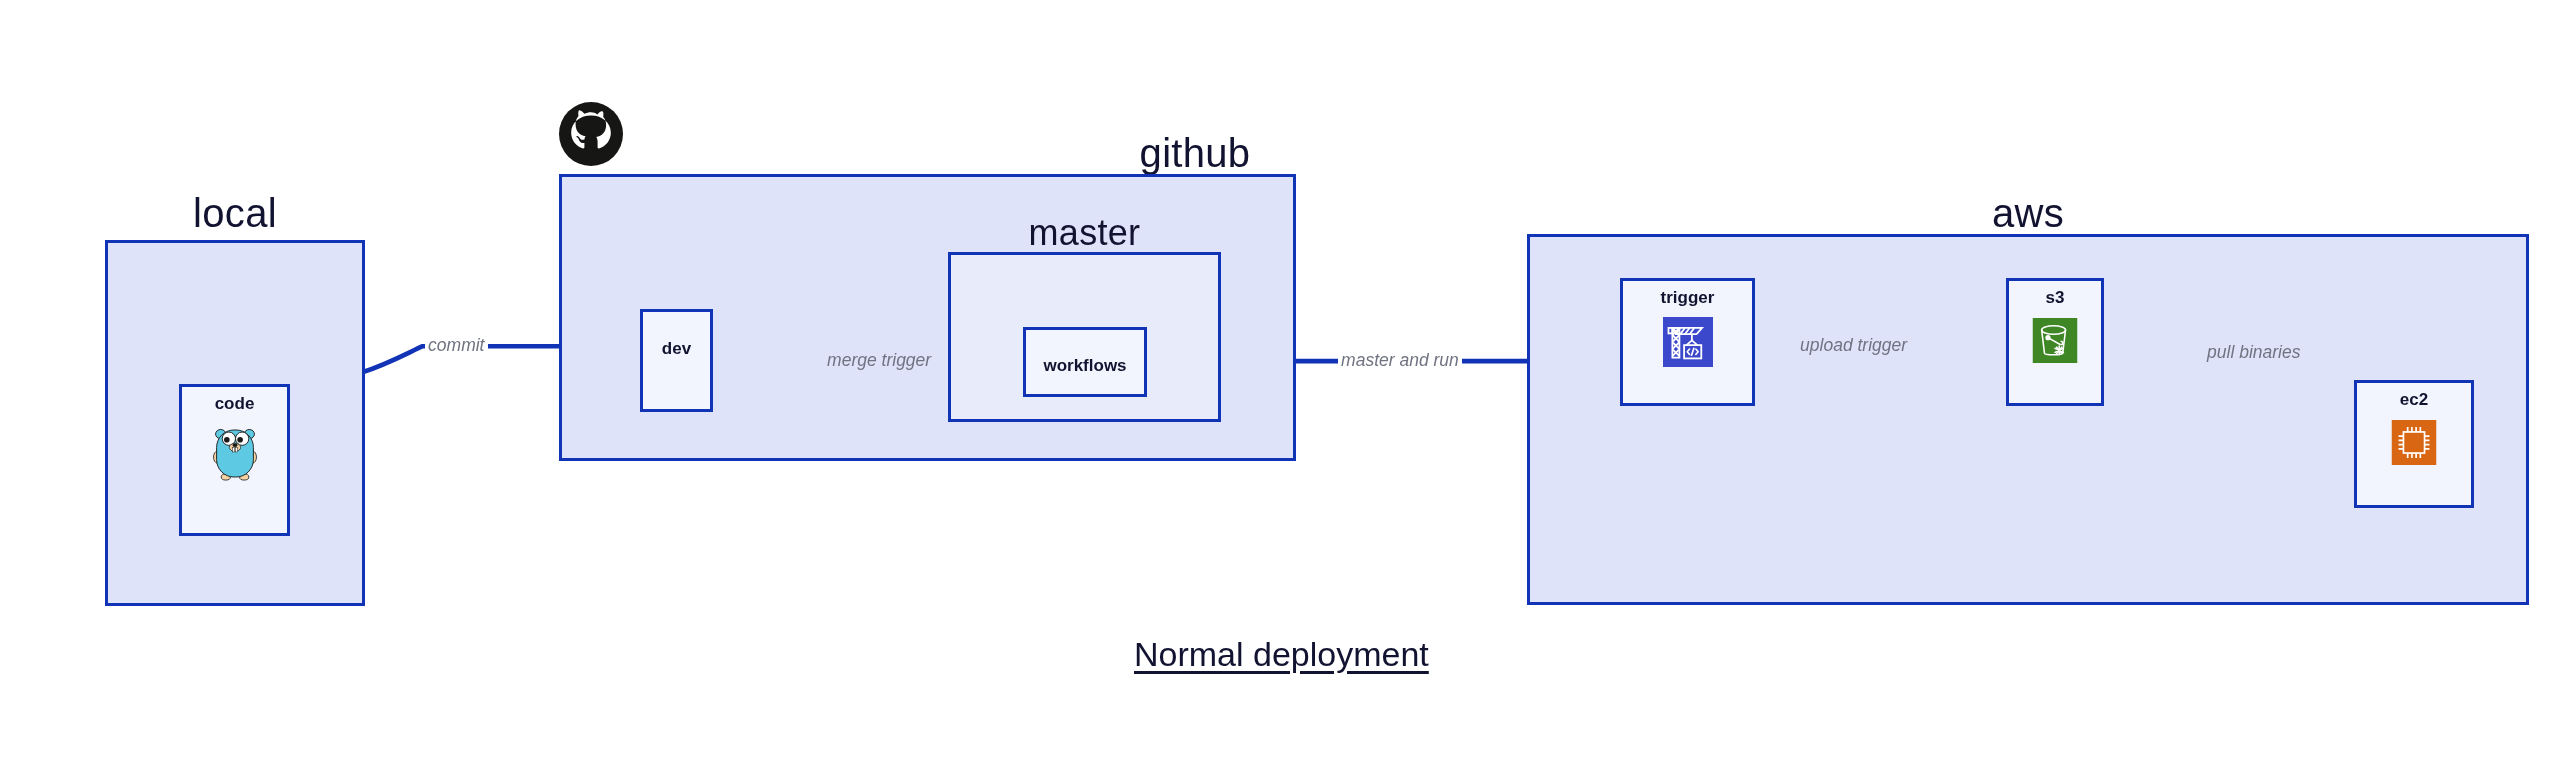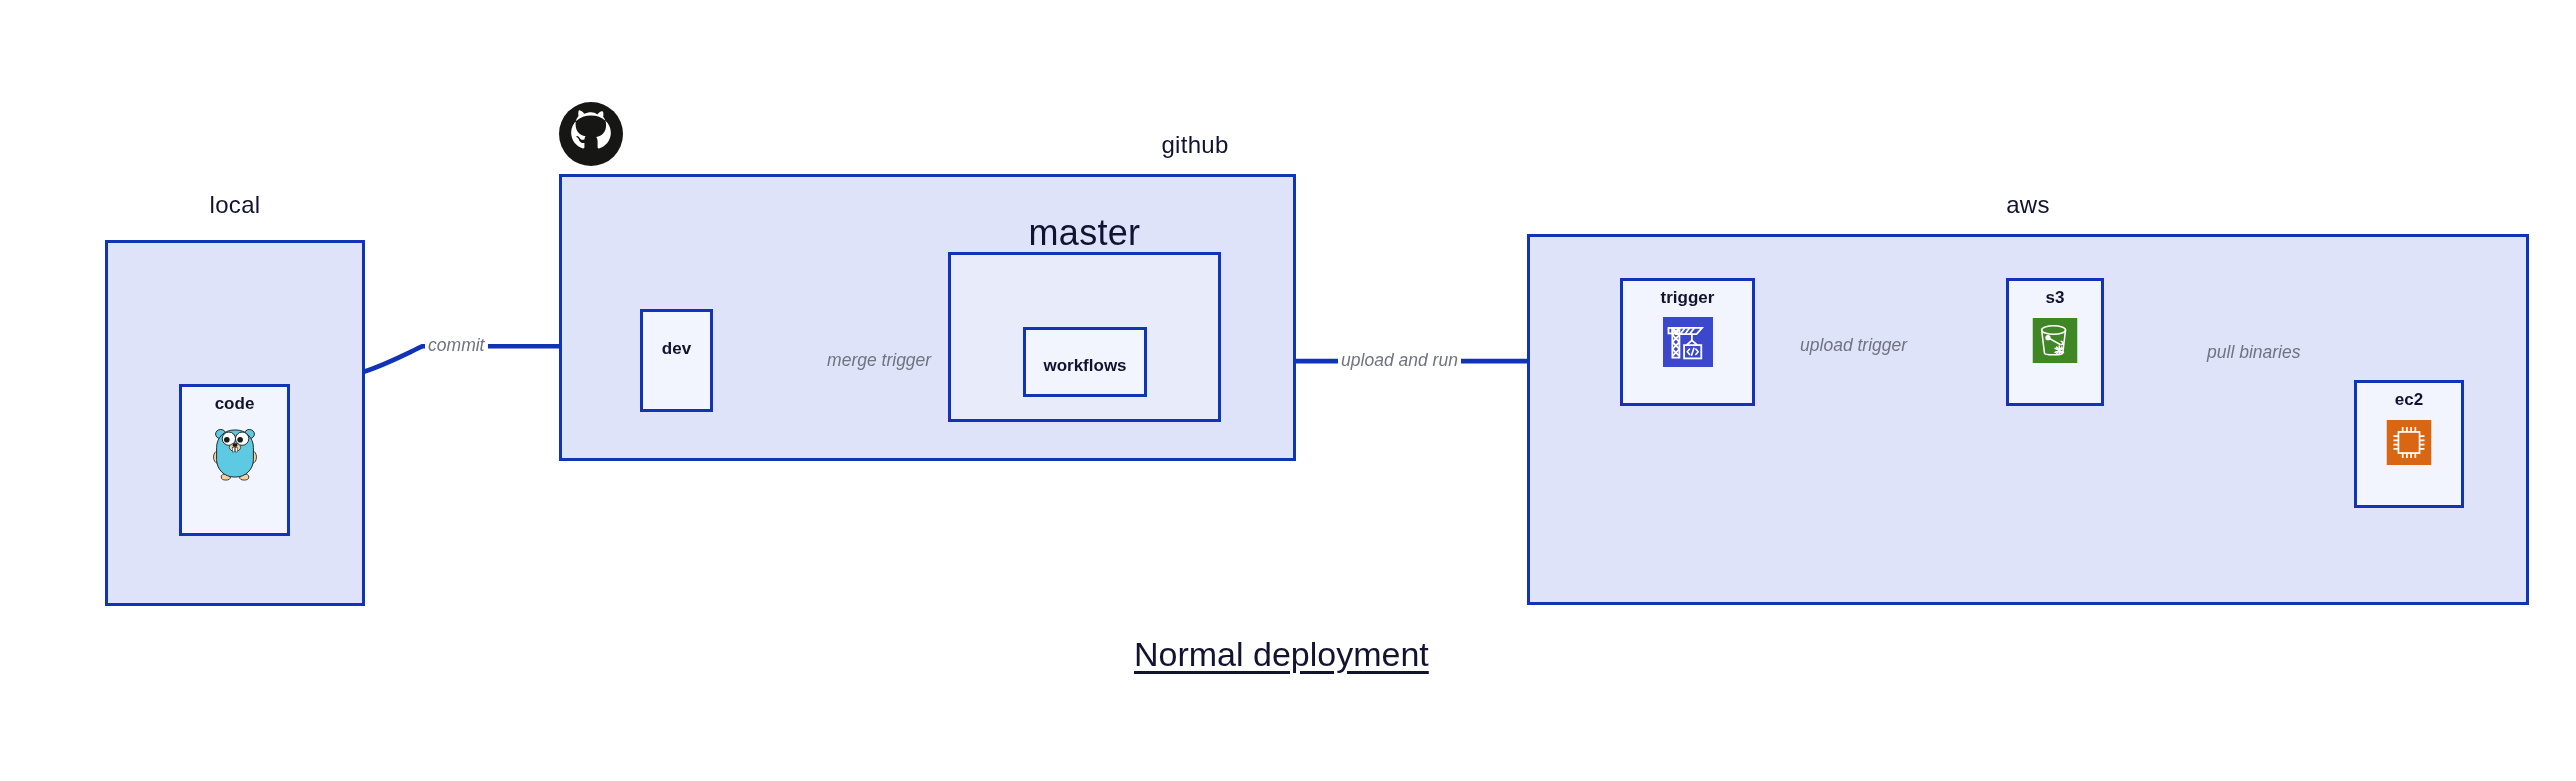--- a/index.html
+++ b/index.html
@@ -20,21 +20,21 @@
   
   .group {
     position: absolute;
     background: #dfe3f9;
     border: 3.6px solid #1133b5;
     box-sizing: border-box;
   }
   .group-title {
     position: absolute;
     color: #121331;
-    font-size: 24px;
+    font-size: 40px;
     font-weight: 400;
     white-space: nowrap;
     text-align: center;
     letter-spacing: 0.3px;
   }
   .subgroup {
     position: absolute;
     background: #e7ebfa;
     border: 3.6px solid #1133b5;
     box-sizing: border-box;
@@ -172,21 +172,21 @@
   <div class="node" style="left:640px; top:309px; width:73px; height:103px;">
     <div class="node-label" style="top:27px;">dev</div>
   </div>
 
   <div class="node" style="left:1023px; top:327px; width:124px; height:70px;">
     <div class="node-label" style="top:26px;">workflows</div>
   </div>
 
   <div class="edge-label on-group" style="left:824px; top:350px;">merge trigger</div>
 
-  <div class="edge-label on-white" style="left:1338px; top:350px;">upload and run</div>
+  <div class="edge-label on-white" style="left:1338px; top:350px;">master and run</div>
 
   <div class="group-title" style="left:1527px; top:191px; width:1002px;">aws</div>
 
   <div class="group" style="left:1527px; top:234px; width:1002px; height:371px;">
   </div>
 
   <div class="node" style="left:1620px; top:278px; width:135px; height:128px;">
     <div class="node-label">trigger</div>
     <div class="node-icon" style="top:36px; width:50px; height:50px;">
       <svg viewBox="0 0 64 64" width="50" height="50" xmlns="http://www.w3.org/2000/svg">
@@ -229,21 +229,21 @@
           <path d="M40 38 C44 38 44 33 40 33"></path>
         </g>
         <g stroke="#ffffff" stroke-width="2.2" stroke-linecap="round">
           <path d="M38 40 L38 52 M32 43 L44 49 M32 49 L44 43"></path>
           <path d="M34.5 41.5 L41.5 50.5 M41.5 41.5 L34.5 50.5"></path>
         </g>
       </svg>
     </div>
   </div>
 
-  <div class="node" style="left:2354px; top:380px; width:110px; height:128px;">
+  <div class="node" style="left:2354px; top:380px; width:120px; height:128px;">
     <div class="node-label">ec2</div>
     <div class="node-icon" style="top:37px; width:45px; height:45px;">
       <svg viewBox="0 0 64 64" width="45" height="45" xmlns="http://www.w3.org/2000/svg">
         <rect x="0" y="0" width="64" height="64" fill="#d86613"></rect>
         <g stroke="#ffffff" stroke-width="2.4" fill="none">
           <rect x="17" y="17" width="30" height="30"></rect>
 
           <path d="M23 10 L23 17 M29 10 L29 17 M35 10 L35 17 M41 10 L41 17"></path>
 
           <path d="M23 47 L23 54 M29 47 L29 54 M35 47 L35 54 M41 47 L41 54"></path>

